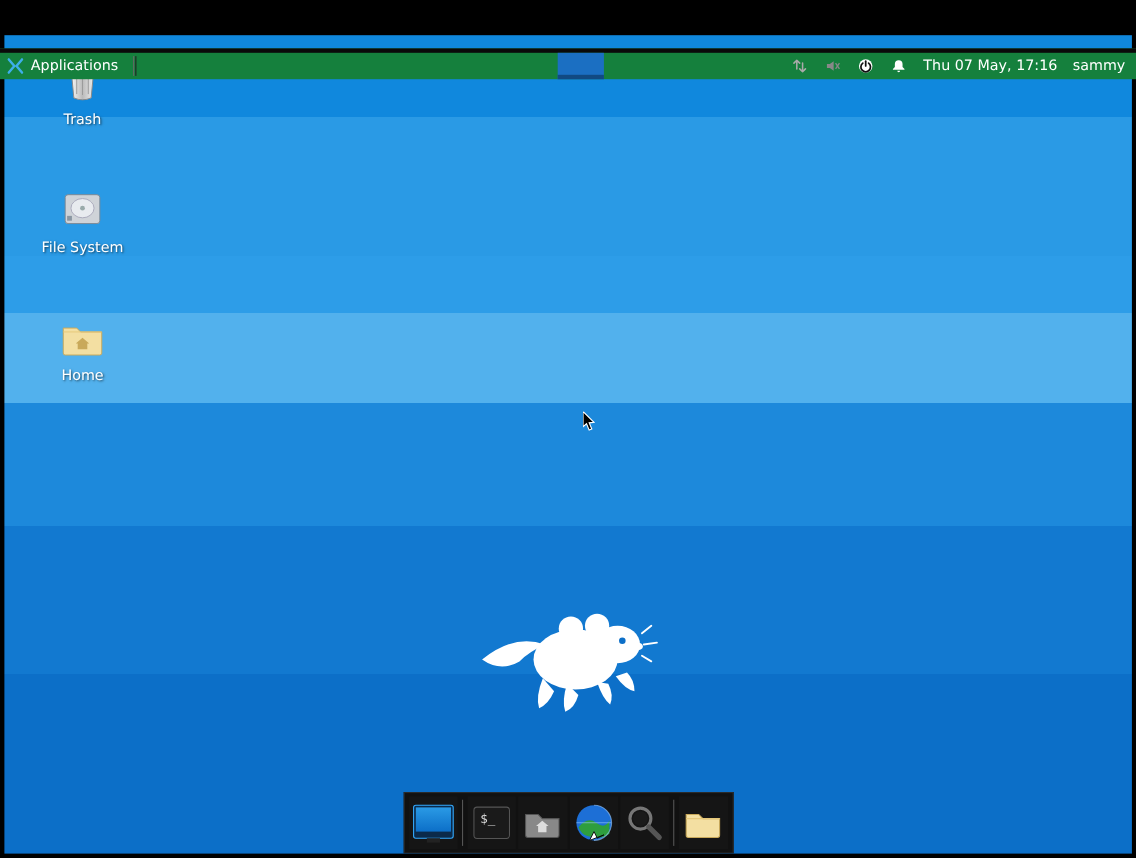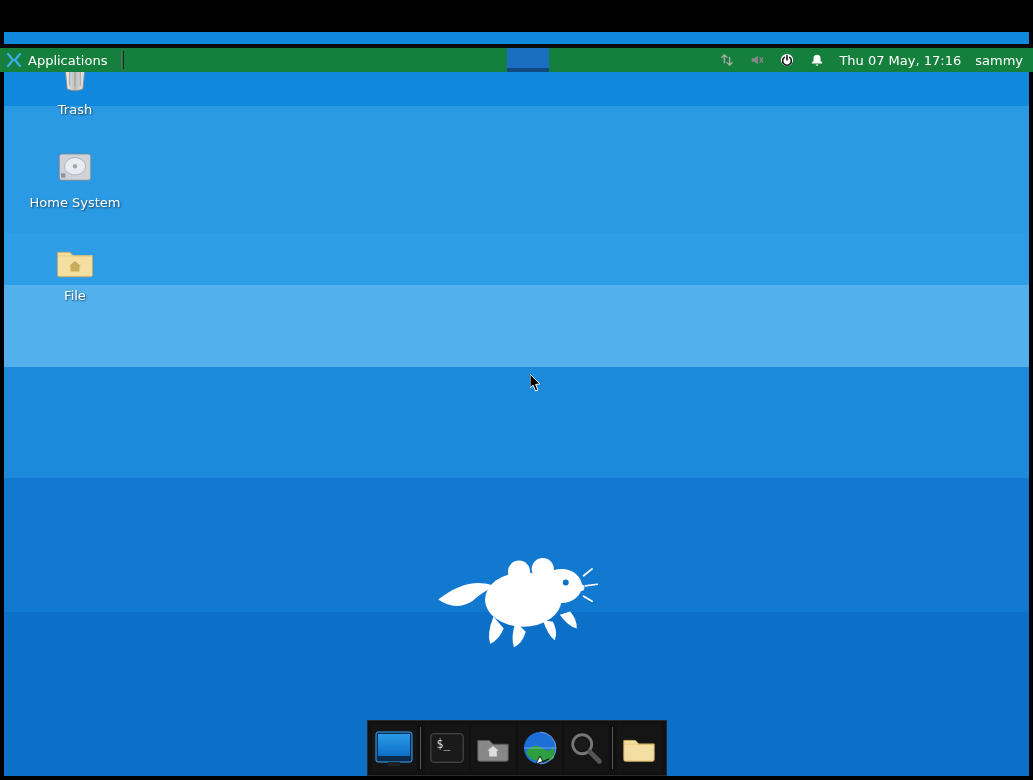--- a/index.html
+++ b/index.html
@@ -40,21 +40,21 @@
         #2d9de8 27%, #2d9de8 34%,
         #52b1ed 34%, #52b1ed 45%,
         #1d89db 45%, #1d89db 60%,
         #1279d0 60%, #1279d0 78%,
         #0c6fc8 78%, #0c6fc8 100%
       );
     overflow: hidden;
   }
 
   
-  .desktop-icons { position: absolute; top: 22px; left: 16px; display: flex; flex-direction: column; gap: 30px; }
+  .desktop-icons { position: absolute; top: 22px; left: 16px; display: flex; flex-direction: column; gap: 53px; }
   .dicon { width: 110px; display: flex; flex-direction: column; align-items: center; gap: 6px; cursor: pointer; }
   .dicon .glyph { width: 42px; height: 42px; display:flex; align-items:center; justify-content:center; }
   .dicon .label { color: #fff; font-size: 13px; text-shadow: 1px 1px 2px rgba(0,0,0,.6); white-space: nowrap; }
 
   
   .mouse-logo {
     position: absolute; left: 430px; top: 500px; width: 170px; height: 130px;
   }
 
   
@@ -149,32 +149,32 @@
 
     <div class="dicon">
       <span class="glyph">
         <svg viewBox="0 0 48 48" width="42" height="42">
           <rect x="6" y="8" width="36" height="30" rx="3" fill="#cfd3d8" stroke="#7d8894"></rect>
           <ellipse cx="24" cy="22" rx="12" ry="10" fill="#e8ebef" stroke="#aab"></ellipse>
           <circle cx="24" cy="22" r="2.5" fill="#9aa"></circle>
           <rect x="8" y="30" width="5" height="5" fill="#8a96a2"></rect>
         </svg>
       </span>
-      <span class="label">Home System</span>
+      <span class="label">File System</span>
     </div>
 
     <div class="dicon">
       <span class="glyph">
         <svg viewBox="0 0 48 48" width="42" height="42">
           <path d="M4 14h14l4 4h22v22a2 2 0 0 1-2 2H6a2 2 0 0 1-2-2z" fill="#f3dfa2" stroke="#c9a95a"></path>
           <path d="M4 18h40" stroke="#e6c87a"></path>
           <path d="M24 24l-7 6h2v6h10v-6h2z" fill="#c9a95a"></path>
         </svg>
       </span>
-      <span class="label">File</span>
+      <span class="label">Home</span>
     </div>
 
   </div>
 
   <div class="mouse-logo">
     <svg viewBox="0 0 200 150" width="170" height="130">
       <g fill="#fff">
         <path d="M5 78 Q40 50 72 62 Q55 70 45 80 Q25 92 5 78 Z"></path>
         <ellipse cx="105" cy="78" rx="45" ry="32"></ellipse>
         <ellipse cx="150" cy="62" rx="24" ry="20"></ellipse>

